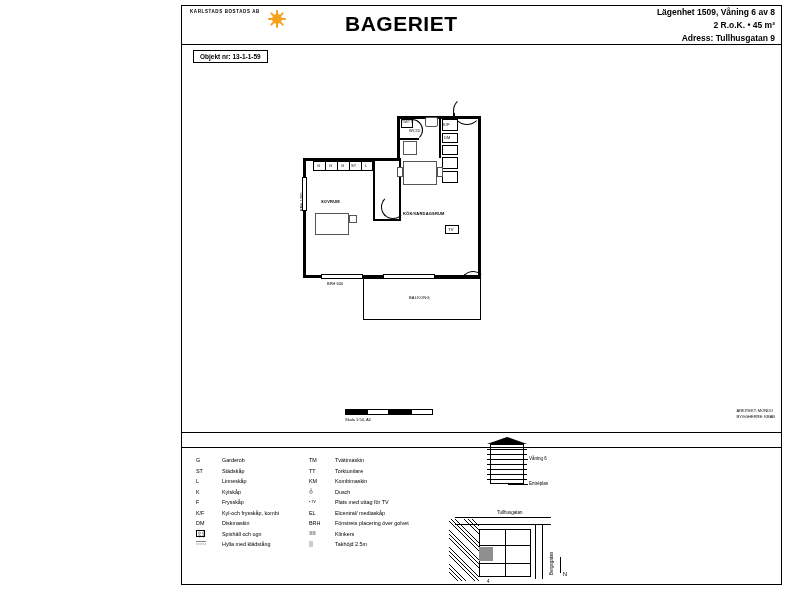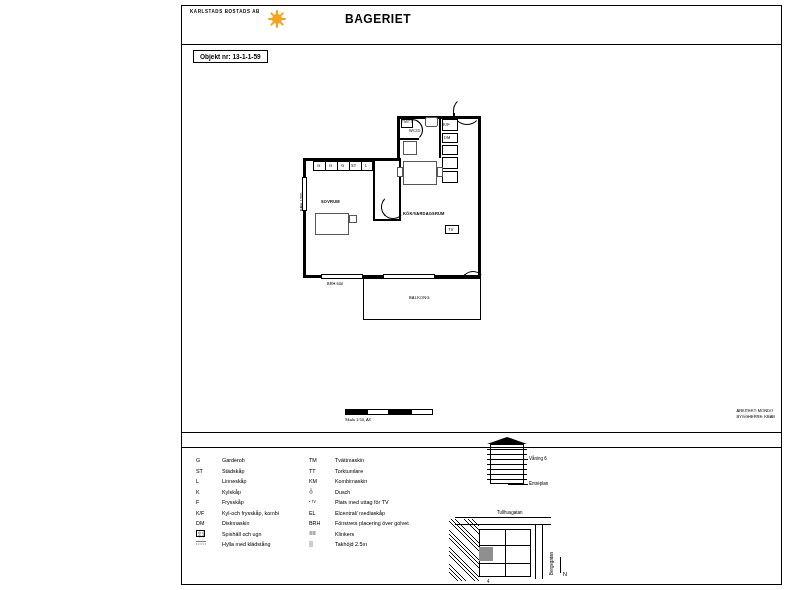--- a/index.html
+++ b/index.html
@@ -8,21 +8,21 @@
   .frame{position:absolute;left:181px;top:5px;width:601px;height:580px;border:1px solid #000;box-sizing:border-box;}
 
   
   .logo{position:absolute;left:190px;top:8px;width:120px;height:38px;}
   .logo-text{font-family:"Liberation Sans",sans-serif;font-weight:bold;font-size:25px;letter-spacing:-1px;line-height:25px;}
   .logo-sub{font-size:4.5px;letter-spacing:.6px;font-weight:bold;margin-top:1px;}
   .sun{position:absolute;left:78px;top:2px;width:18px;height:18px;}
   .sun .core{position:absolute;left:4px;top:4px;width:10px;height:10px;border-radius:50%;background:#f6a21d;}
   .sun i{position:absolute;left:8px;top:0px;width:2px;height:18px;background:#f6a21d;border-radius:1px;transform-origin:50% 50%;}
 
-  .title{position:absolute;left:345px;top:12px;font-size:12px;font-weight:bold;letter-spacing:.5px;}
+  .title{position:absolute;left:345px;top:12px;font-size:21px;font-weight:bold;letter-spacing:.5px;}
   .hdr-right{position:absolute;right:12px;top:6px;text-align:right;font-size:8.5px;font-weight:bold;line-height:13px;}
   .objekt{position:absolute;left:193px;top:50px;border:1px solid #000;padding:2px 6px;font-size:6.5px;font-weight:bold;}
 
   .hline{position:absolute;background:#000;height:1px;}
 
   
   .plan{position:absolute;left:285px;top:95px;width:220px;height:250px;}
   .wall{position:absolute;background:#000;}
   .wallw{position:absolute;background:#fff;border:1px solid #000;box-sizing:border-box;}
   .thin{position:absolute;background:#000;}
@@ -80,20 +80,25 @@
       <div class="core"></div>
       <i style="transform:rotate(0deg)"></i>
         <i style="transform:rotate(45deg)"></i>
       <i style="transform:rotate(90deg)"></i>
         <i style="transform:rotate(135deg)"></i>
     </div>
   </div>
 
   <div class="title">BAGERIET</div>
 
+  <div class="hdr-right">
+    <div>Lägenhet 1509, Våning 6 av 8</div>
+    <div>2 R.o.K.  •  45 m²</div>
+    <div>Adress: Tullhusgatan 9</div>
+  </div>
 
   <div class="objekt">Objekt nr: 13-1-1-59</div>
 
   <div class="hline" style="left:182px;top:44px;width:599px;"></div>
   <div class="hline" style="left:182px;top:432px;width:599px;"></div>
   <div class="hline" style="left:182px;top:447px;width:599px;"></div>
 
   <div class="plan">
 
     <div class="wall" style="left:112px;top:21px;width:3px;height:45px;"></div>

